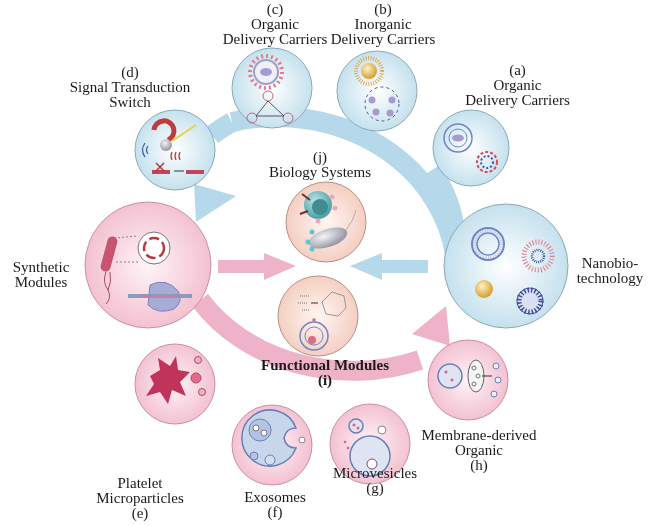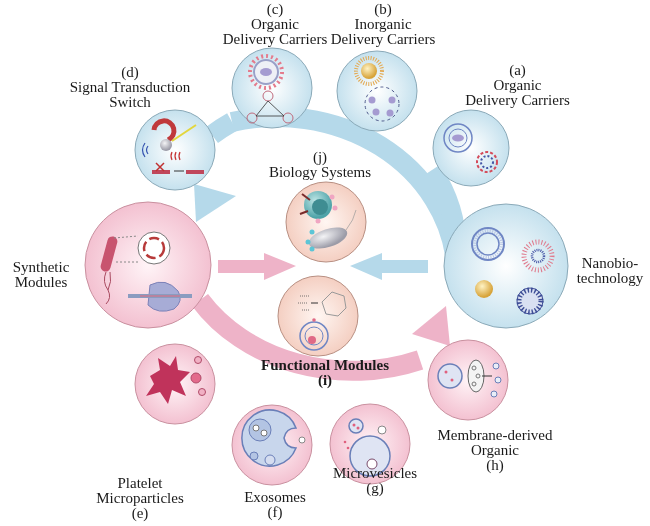--- a/index.html
+++ b/index.html
@@ -269,17 +269,17 @@
   <span>(e)</span>
 </div>
 <div class="lbl" style="left:215px;top:490px;width:120px;">
   <span>Exosomes</span>
   <span>(f)</span>
 </div>
 <div class="lbl" style="left:315px;top:466px;width:120px;">
   <span>Microvesicles</span>
   <span>(g)</span>
 </div>
-<div class="lbl" style="left:420px;top:428px;width:150px;">
+<div class="lbl" style="left:404px;top:428px;width:150px;">
   <span>Membrane-derived</span>
   <span>Organic</span>
   <span>(h)</span>
 </div>
 
 </body></html>

